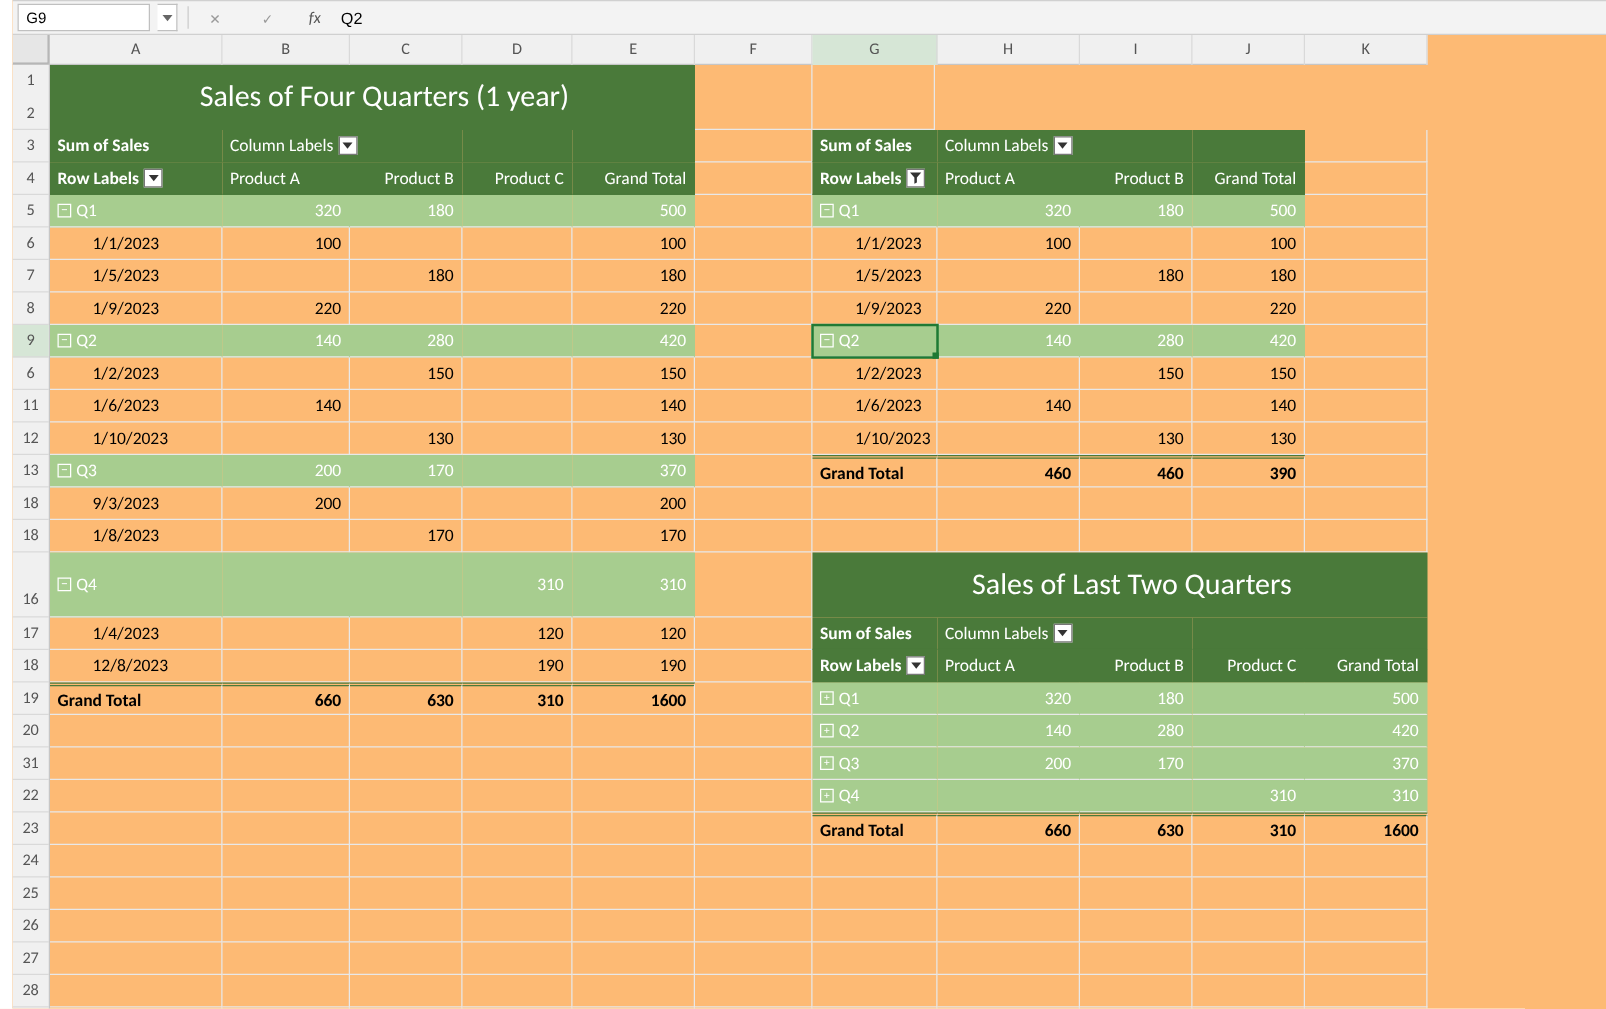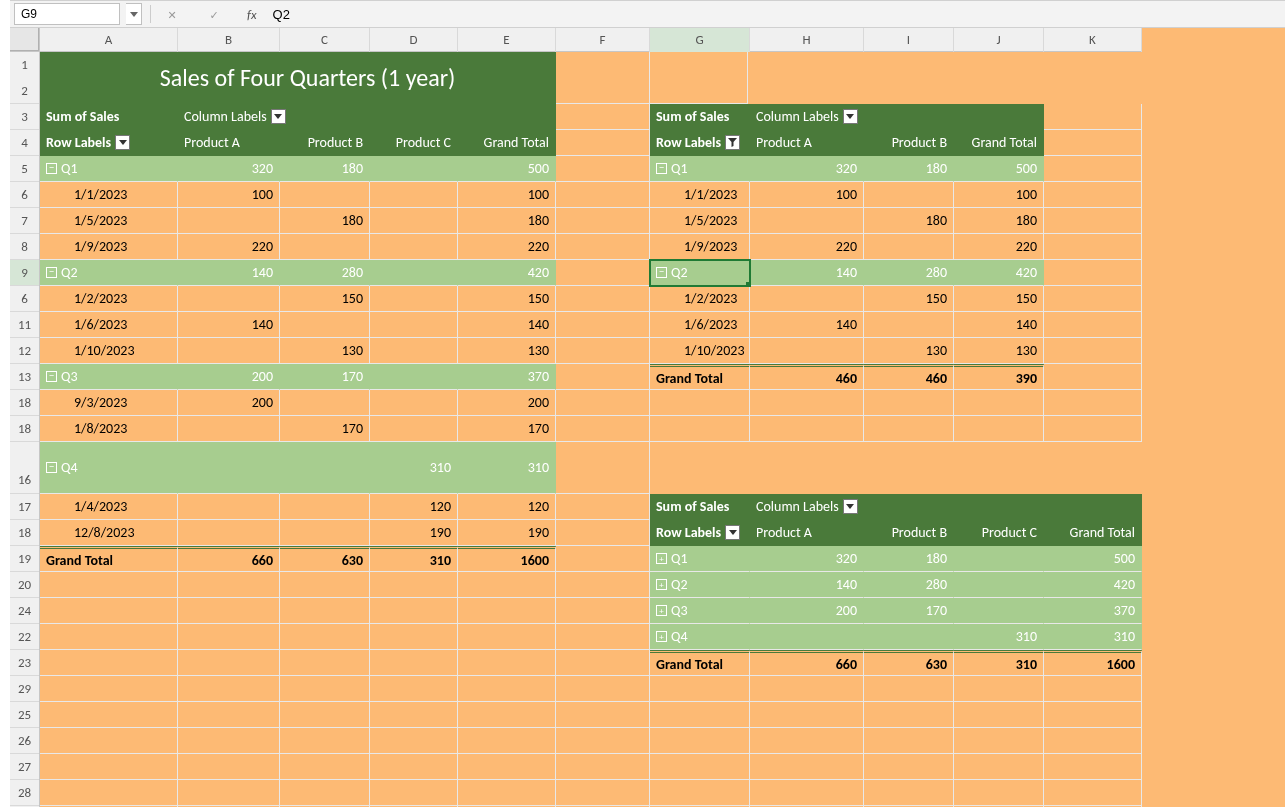--- a/index.html
+++ b/index.html
@@ -111,24 +111,24 @@
         <div class="row-h">11</div>
         <div class="row-h">12</div>
         <div class="row-h">13</div>
         <div class="row-h">18</div>
         <div class="row-h">18</div>
         <div class="row-h tall">16</div>
         <div class="row-h">17</div>
         <div class="row-h">18</div>
         <div class="row-h">19</div>
         <div class="row-h">20</div>
-        <div class="row-h">24</div>
+        <div class="row-h">31</div>
         <div class="row-h">22</div>
         <div class="row-h">23</div>
-        <div class="row-h">29</div>
+        <div class="row-h">24</div>
         <div class="row-h">25</div>
         <div class="row-h">26</div>
         <div class="row-h">27</div>
         <div class="row-h">28</div>
         <div class="row-h">29</div>
       </div>
 
     <div class="cells" id="cells">
         <div class="row tall">
           <div class="cell title-band" style="width:516px">Sales of Four Quarters (1 year)</div>
@@ -352,20 +352,21 @@
           <div class="cell wJ "></div>
           <div class="cell wK "></div>
         </div>
         <div class="row tall">
           <div class="cell wA sub-band"><span class="exp-btn minus"></span>Q4</div>
           <div class="cell wB sub-band r"></div>
           <div class="cell wC sub-band r"></div>
           <div class="cell wD sub-band r">310</div>
           <div class="cell wE sub-band r">310</div>
           <div class="cell wF "></div>
+          <div class="cell title-band" style="width:492px">Sales of Last Two Quarters</div>
         </div>
         <div class="row">
           <div class="cell wA ">
             <span style="padding-left:28px">1/4/2023</span>
           </div>
           <div class="cell wB r"></div>
           <div class="cell wC r"></div>
           <div class="cell wD r">120</div>
           <div class="cell wE r">120</div>
           <div class="cell wF "></div>

